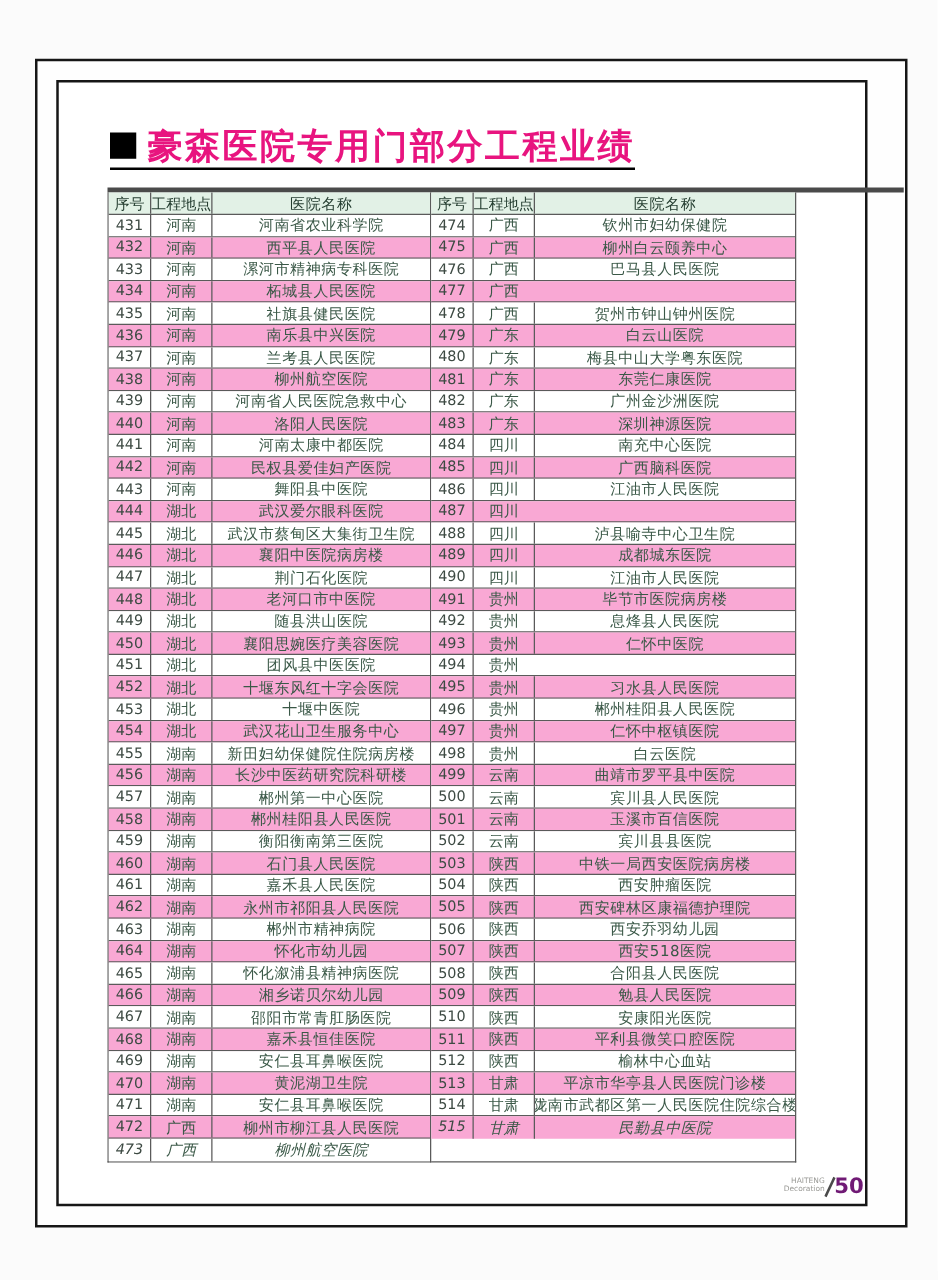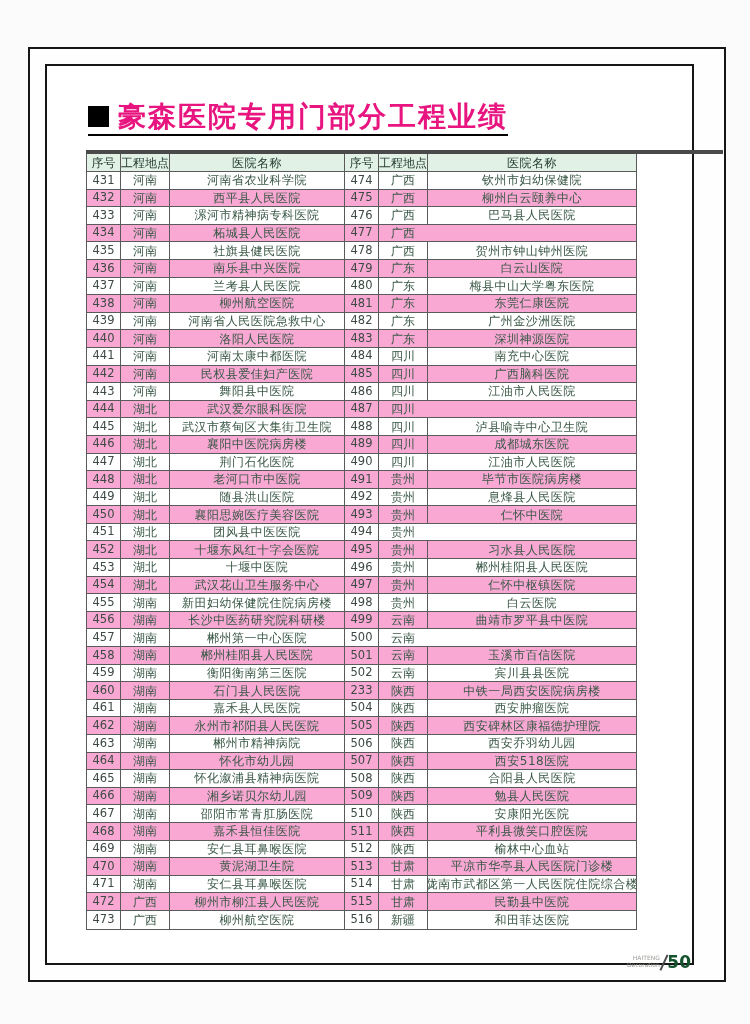--- a/index.html
+++ b/index.html
@@ -60,21 +60,21 @@
   }
   .sub-table.left  { width: 259px; border-right: 1px solid #5a5a5a; }
   .sub-table.right { width: 292px; border-left: none; }
   .trow {
     display: flex;
     height: 17.6px;
     align-items: stretch;
     border-bottom: 1px solid #5a5a5a;
     background: #ffffff;
   }
-  .trow:last-child { border-bottom: none; }
+  .trow:last-child { border-bottom: none; font-style: italic; }
   .trow.head { height: 18px; background: #e2f1e6; }
   .trow.alt  { background: #f9a8d4; text-align: right; }
   .tcell {
     display: flex;
     align-items: center;
     justify-content: center;
     overflow: hidden;
     white-space: nowrap;
     line-height: 1;
   }
@@ -101,23 +101,22 @@
   }
   .brand-slash {
     width: 1.5px; height: 17px;
     background: #4a4a4a;
     transform: rotate(25deg);
     margin: 0 1px;
   }
   .page-number {
     font-size: 17px;
     font-weight: bold;
-    color: #14532d;
+    color: #701a75;
     line-height: 1;
-    margin-top: 13px;
   }
 </style>
 </head>
 <body>
 
 <div class="outer-frame"></div>
 <div class="inner-frame"></div>
 
 <div class="title-block">
   <span class="title-square"></span>
@@ -479,33 +478,34 @@
           <div class="tcell c-name">白云医院</div>
         </div>
         <div class="trow alt">
           <div class="tcell c-serial">499</div>
           <div class="tcell c-loc">云南</div>
           <div class="tcell c-name">曲靖市罗平县中医院</div>
         </div>
         <div class="trow">
           <div class="tcell c-serial">500</div>
           <div class="tcell c-loc">云南</div>
+          <div class="tcell c-name">宾川县人民医院</div>
         </div>
         <div class="trow alt">
           <div class="tcell c-serial">501</div>
           <div class="tcell c-loc">云南</div>
           <div class="tcell c-name">玉溪市百信医院</div>
         </div>
         <div class="trow">
           <div class="tcell c-serial">502</div>
           <div class="tcell c-loc">云南</div>
           <div class="tcell c-name">宾川县县医院</div>
         </div>
         <div class="trow alt">
-          <div class="tcell c-serial">233</div>
+          <div class="tcell c-serial">503</div>
           <div class="tcell c-loc">陕西</div>
           <div class="tcell c-name">中铁一局西安医院病房楼</div>
         </div>
         <div class="trow">
           <div class="tcell c-serial">504</div>
           <div class="tcell c-loc">陕西</div>
           <div class="tcell c-name">西安肿瘤医院</div>
         </div>
         <div class="trow alt">
           <div class="tcell c-serial">505</div>
@@ -554,25 +554,20 @@
         </div>
         <div class="trow">
           <div class="tcell c-serial">514</div>
           <div class="tcell c-loc">甘肃</div>
           <div class="tcell c-name">陇南市武都区第一人民医院住院综合楼</div>
         </div>
         <div class="trow alt">
           <div class="tcell c-serial">515</div>
           <div class="tcell c-loc">甘肃</div>
           <div class="tcell c-name">民勤县中医院</div>
-        </div>
-        <div class="trow">
-          <div class="tcell c-serial">516</div>
-          <div class="tcell c-loc">新疆</div>
-          <div class="tcell c-name">和田菲达医院</div>
         </div>
       </div>
   </div>
 </div>
 
 <div class="footer-mark">
   <div class="brand-lines">
     <span>HAITENG</span>
     <span>Decoration</span>
   </div>

